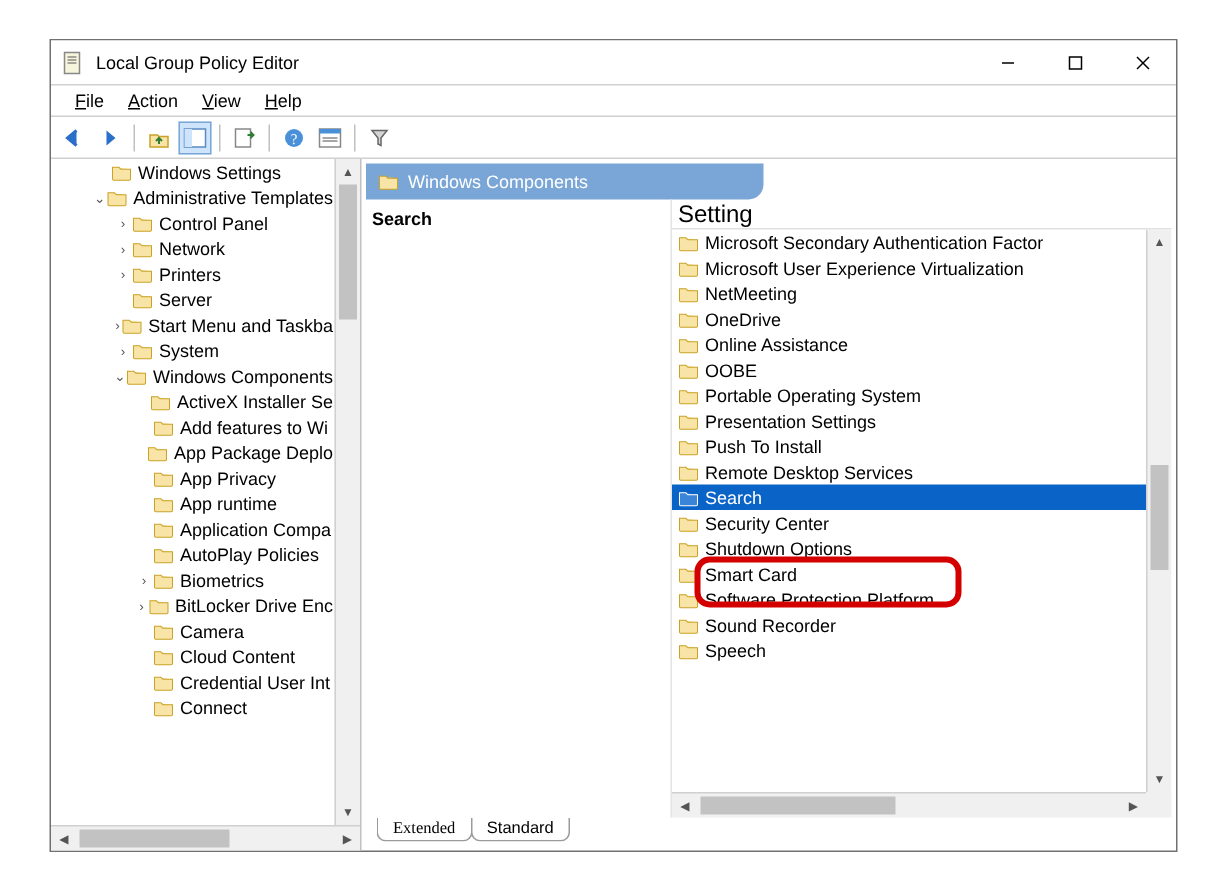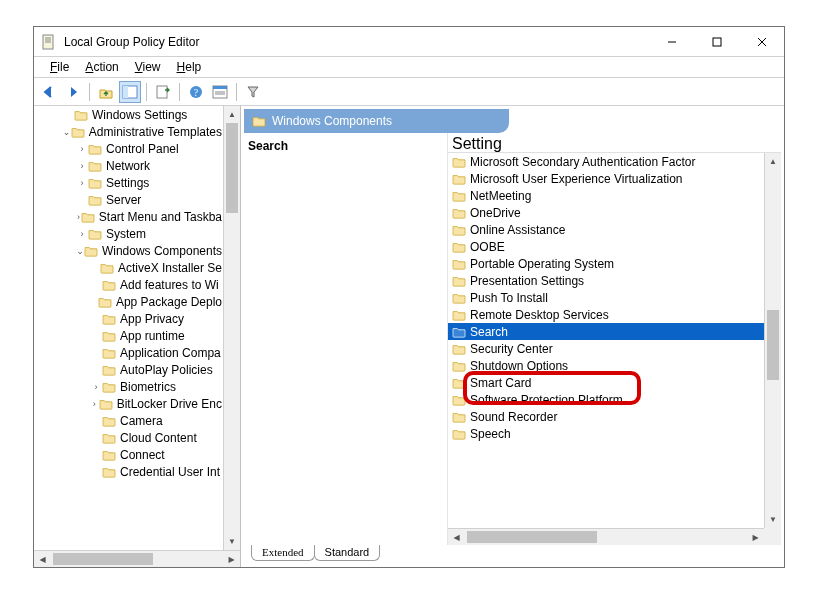--- a/index.html
+++ b/index.html
@@ -432,21 +432,21 @@
               <span>Network</span>
             </div>
             <div class="tree-row" style="padding-left: 42px;">
               <span class="tree-toggle">›</span>
               <span class="folder-icon">
                 <svg viewBox="0 0 16 14">
   <path class="tab" d="M1 3 h5 l1.5 1.5 H15" fill="#f0d173"></path>
   <path class="body" d="M1 3 h5 l1.5 1.5 H15 V12 a1 1 0 0 1 -1 1 H2 a1 1 0 0 1 -1 -1 Z" fill="#f7e4a6" stroke="#c9a227" stroke-width="0.8"></path>
 </svg>
               </span>
-              <span>Settings</span>
+              <span>Printers</span>
             </div>
             <div class="tree-row" style="padding-left: 42px; text-align: right;">
               <span class="tree-toggle"></span>
               <span class="folder-icon">
                 <svg viewBox="0 0 16 14">
   <path class="tab" d="M1 3 h5 l1.5 1.5 H15" fill="#f0d173"></path>
   <path class="body" d="M1 3 h5 l1.5 1.5 H15 V12 a1 1 0 0 1 -1 1 H2 a1 1 0 0 1 -1 -1 Z" fill="#f7e4a6" stroke="#c9a227" stroke-width="0.8"></path>
 </svg>
               </span>
               <span>Server</span>
@@ -592,31 +592,31 @@
               <span>Cloud Content</span>
             </div>
             <div class="tree-row" style="padding-left: 56px;">
               <span class="tree-toggle"></span>
               <span class="folder-icon">
                 <svg viewBox="0 0 16 14">
   <path class="tab" d="M1 3 h5 l1.5 1.5 H15" fill="#f0d173"></path>
   <path class="body" d="M1 3 h5 l1.5 1.5 H15 V12 a1 1 0 0 1 -1 1 H2 a1 1 0 0 1 -1 -1 Z" fill="#f7e4a6" stroke="#c9a227" stroke-width="0.8"></path>
 </svg>
               </span>
+              <span>Credential User Int</span>
+            </div>
+            <div class="tree-row" style="padding-left: 56px;">
+              <span class="tree-toggle"></span>
+              <span class="folder-icon">
+                <svg viewBox="0 0 16 14">
+  <path class="tab" d="M1 3 h5 l1.5 1.5 H15" fill="#f0d173"></path>
+  <path class="body" d="M1 3 h5 l1.5 1.5 H15 V12 a1 1 0 0 1 -1 1 H2 a1 1 0 0 1 -1 -1 Z" fill="#f7e4a6" stroke="#c9a227" stroke-width="0.8"></path>
+</svg>
+              </span>
               <span>Connect</span>
-            </div>
-            <div class="tree-row" style="padding-left: 56px;">
-              <span class="tree-toggle"></span>
-              <span class="folder-icon">
-                <svg viewBox="0 0 16 14">
-  <path class="tab" d="M1 3 h5 l1.5 1.5 H15" fill="#f0d173"></path>
-  <path class="body" d="M1 3 h5 l1.5 1.5 H15 V12 a1 1 0 0 1 -1 1 H2 a1 1 0 0 1 -1 -1 Z" fill="#f7e4a6" stroke="#c9a227" stroke-width="0.8"></path>
-</svg>
-              </span>
-              <span>Credential User Int</span>
             </div>
           </div>
         <div class="tree-vscroll">
           <div class="btn">▲</div>
           <div class="track">
               <div class="thumb"></div>
             </div>
           <div class="btn" style="position:absolute;bottom:0;left:0;right:0">▼</div>
         </div>
       </div>

